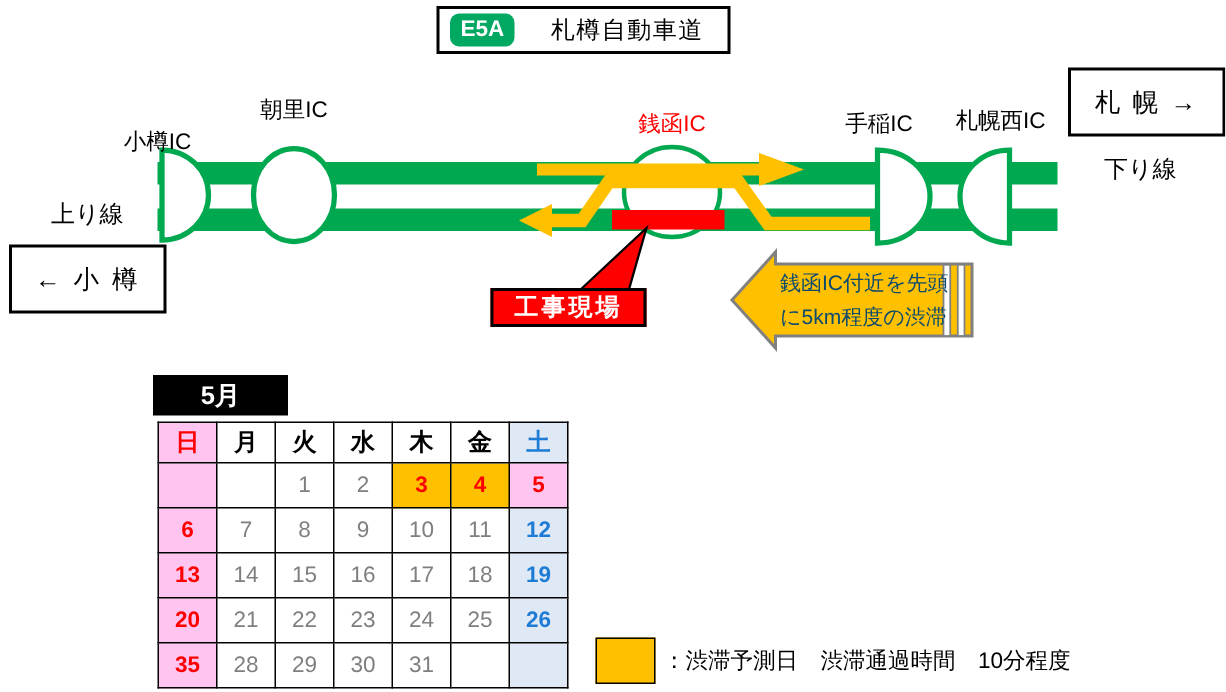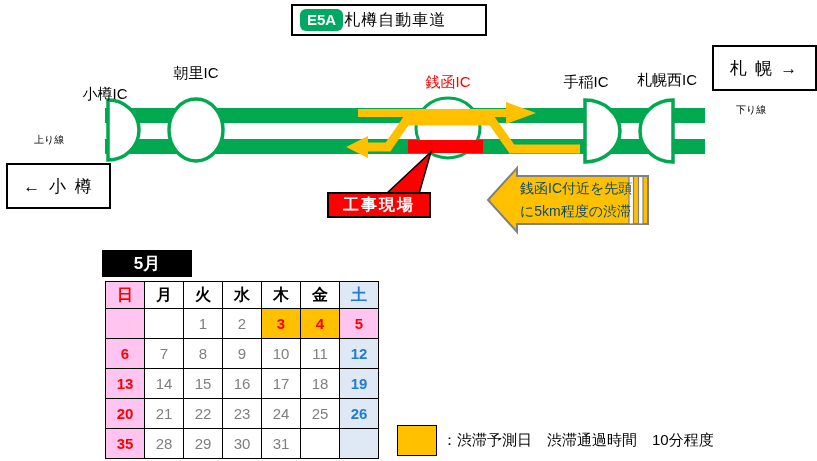--- a/index.html
+++ b/index.html
@@ -9,23 +9,23 @@
   }
   html,body{margin:0;padding:0;background:#fff;}
   body{font-family:"Liberation Sans","DejaVu Sans",sans-serif;}
   #stage{position:relative;width:817px;height:461px;background:#fff;overflow:hidden;}
   #road-svg{position:absolute;left:0;top:0;z-index:1;}
   .abs{position:absolute;z-index:2;}
   .ic-label{font-size:15px;color:#000;text-align:center;white-space:nowrap;}
   .ic-label.hot{color:var(--alert-red);}
   .dir-box{border:2px solid #000;background:#fff;display:flex;align-items:center;justify-content:center;
            font-size:17px;color:#000;white-space:nowrap;}
-  .small-label{font-size:10px;color:#000;white-space:nowrap;}
+  .small-label{font-size:16px;color:#000;white-space:nowrap;}
   #header-box{left:291px;top:4px;width:196px;height:32px;border:2px solid #000;background:#fff;
-              display:flex;align-items:center;gap:1px;padding-left:7px;box-sizing:border-box;}
+              display:flex;align-items:center;gap:24px;padding-left:7px;box-sizing:border-box;}
   #route-badge{background:var(--badge-green);color:#fff;font-weight:bold;font-size:15px;
                padding:2px 7px;border-radius:6px;line-height:1.2;}
   #route-title{font-size:16px;color:#000;letter-spacing:1px;}
   #construction-box{left:327px;top:192px;width:104px;height:26px;background:var(--alert-red);
                     border:2px solid #000;box-sizing:border-box;display:flex;align-items:center;
                     justify-content:center;color:#fff;font-weight:bold;font-size:16px;letter-spacing:2px;}
   #congestion-text{left:520px;top:177px;width:128px;font-size:14px;line-height:23px;color:#0c4a6e;}
   #month-title{left:102px;top:238px;width:90px;height:27px;background:#000;color:#fff;
                display:flex;align-items:center;justify-content:center;font-size:17px;font-weight:bold;margin-top:12px;}
   #calendar-table{left:105px;top:281px;border-collapse:collapse;table-layout:fixed;}

